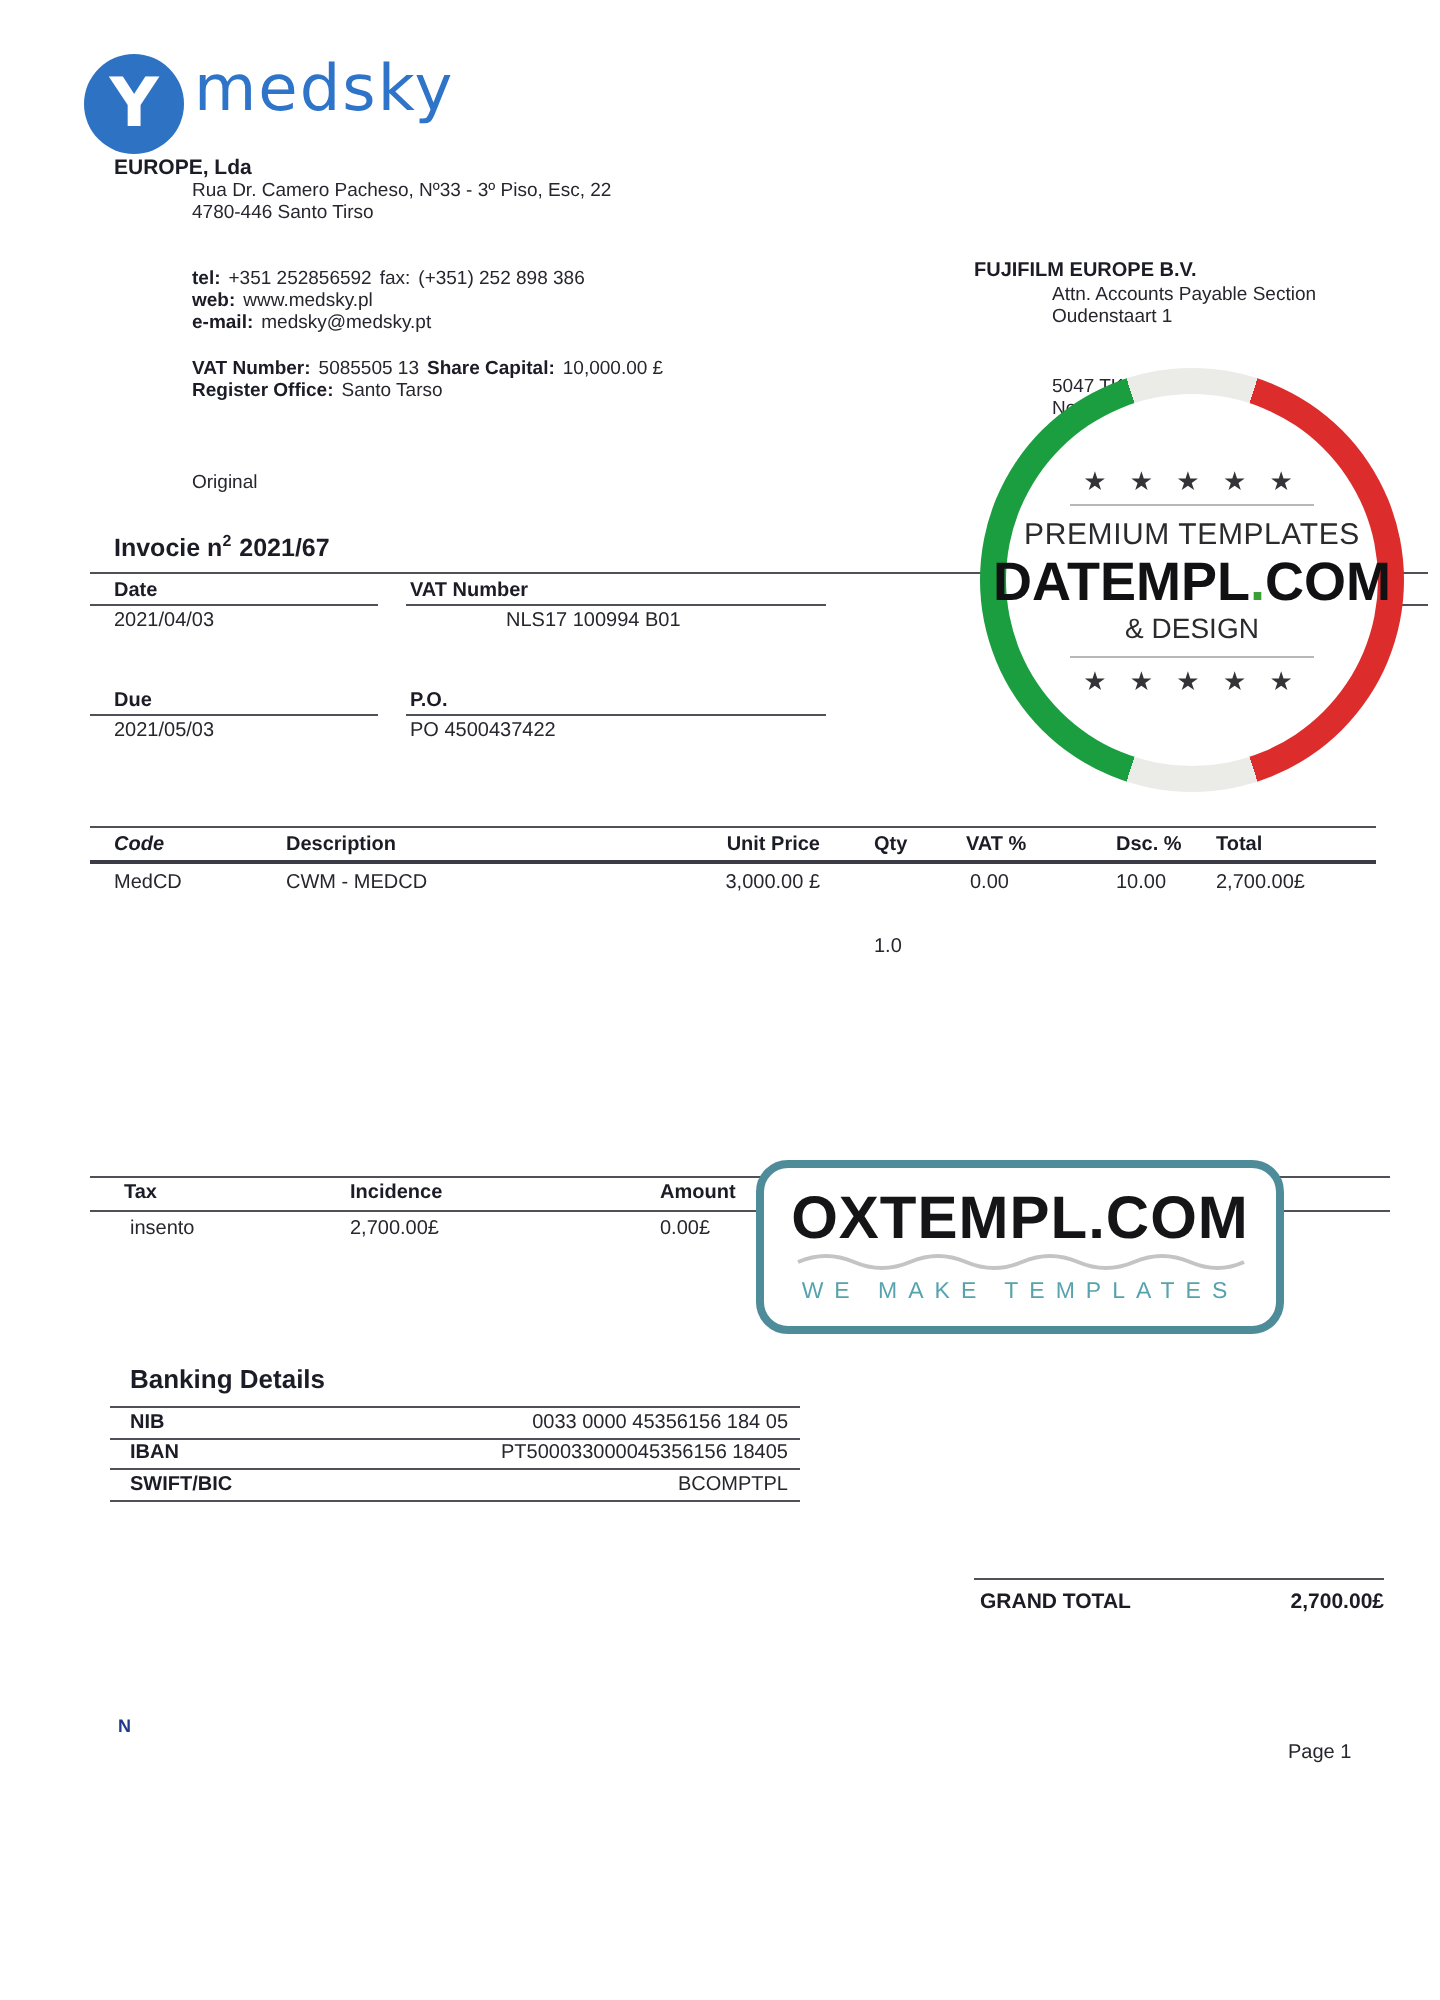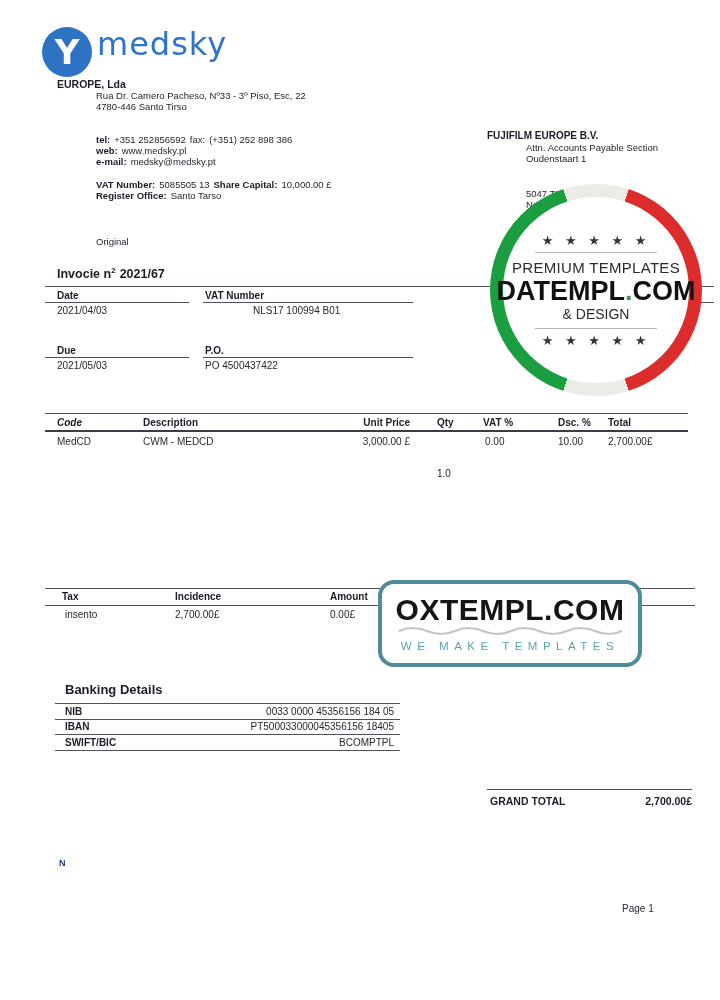--- a/index.html
+++ b/index.html
@@ -164,21 +164,21 @@
   <div class="line" style="left:55px; top:734px; width:345px;"></div>
   <div class="abs t10 b dark" style="left:65px; top:737px;">SWIFT/BIC</div>
   <div class="abs t10 ra" style="left:180px; top:737px; width:214px;">BCOMPTPL</div>
   <div class="line" style="left:55px; top:750px; width:345px;"></div>
 
   <div class="line" style="left:487px; top:789px; width:205px;"></div>
   <div class="abs t11 b dark" style="left:490px; top:795px;">GRAND TOTAL</div>
   <div class="abs t11 b dark" style="right:28px; top:795px;">2,700.00£</div>
 
   <div class="abs frag" style="left:59px; top:858px;">N</div>
-  <div class="abs t10" style="left:622px; top:871px;margin-top:32px;">Page 1</div>
+  <div class="abs t10" style="left:644px; top:871px;">Page 1</div>
 
   <div class="datempl">
     <div class="ring"></div>
     <div class="inner">
       <div class="stars">★ ★ ★ ★ ★</div>
       <div class="divider"></div>
       <div class="premium">PREMIUM TEMPLATES</div>
       <div class="datempl-brand">
         <span>DATEMPL</span><span class="dot">.</span><span>COM</span>
       </div>

